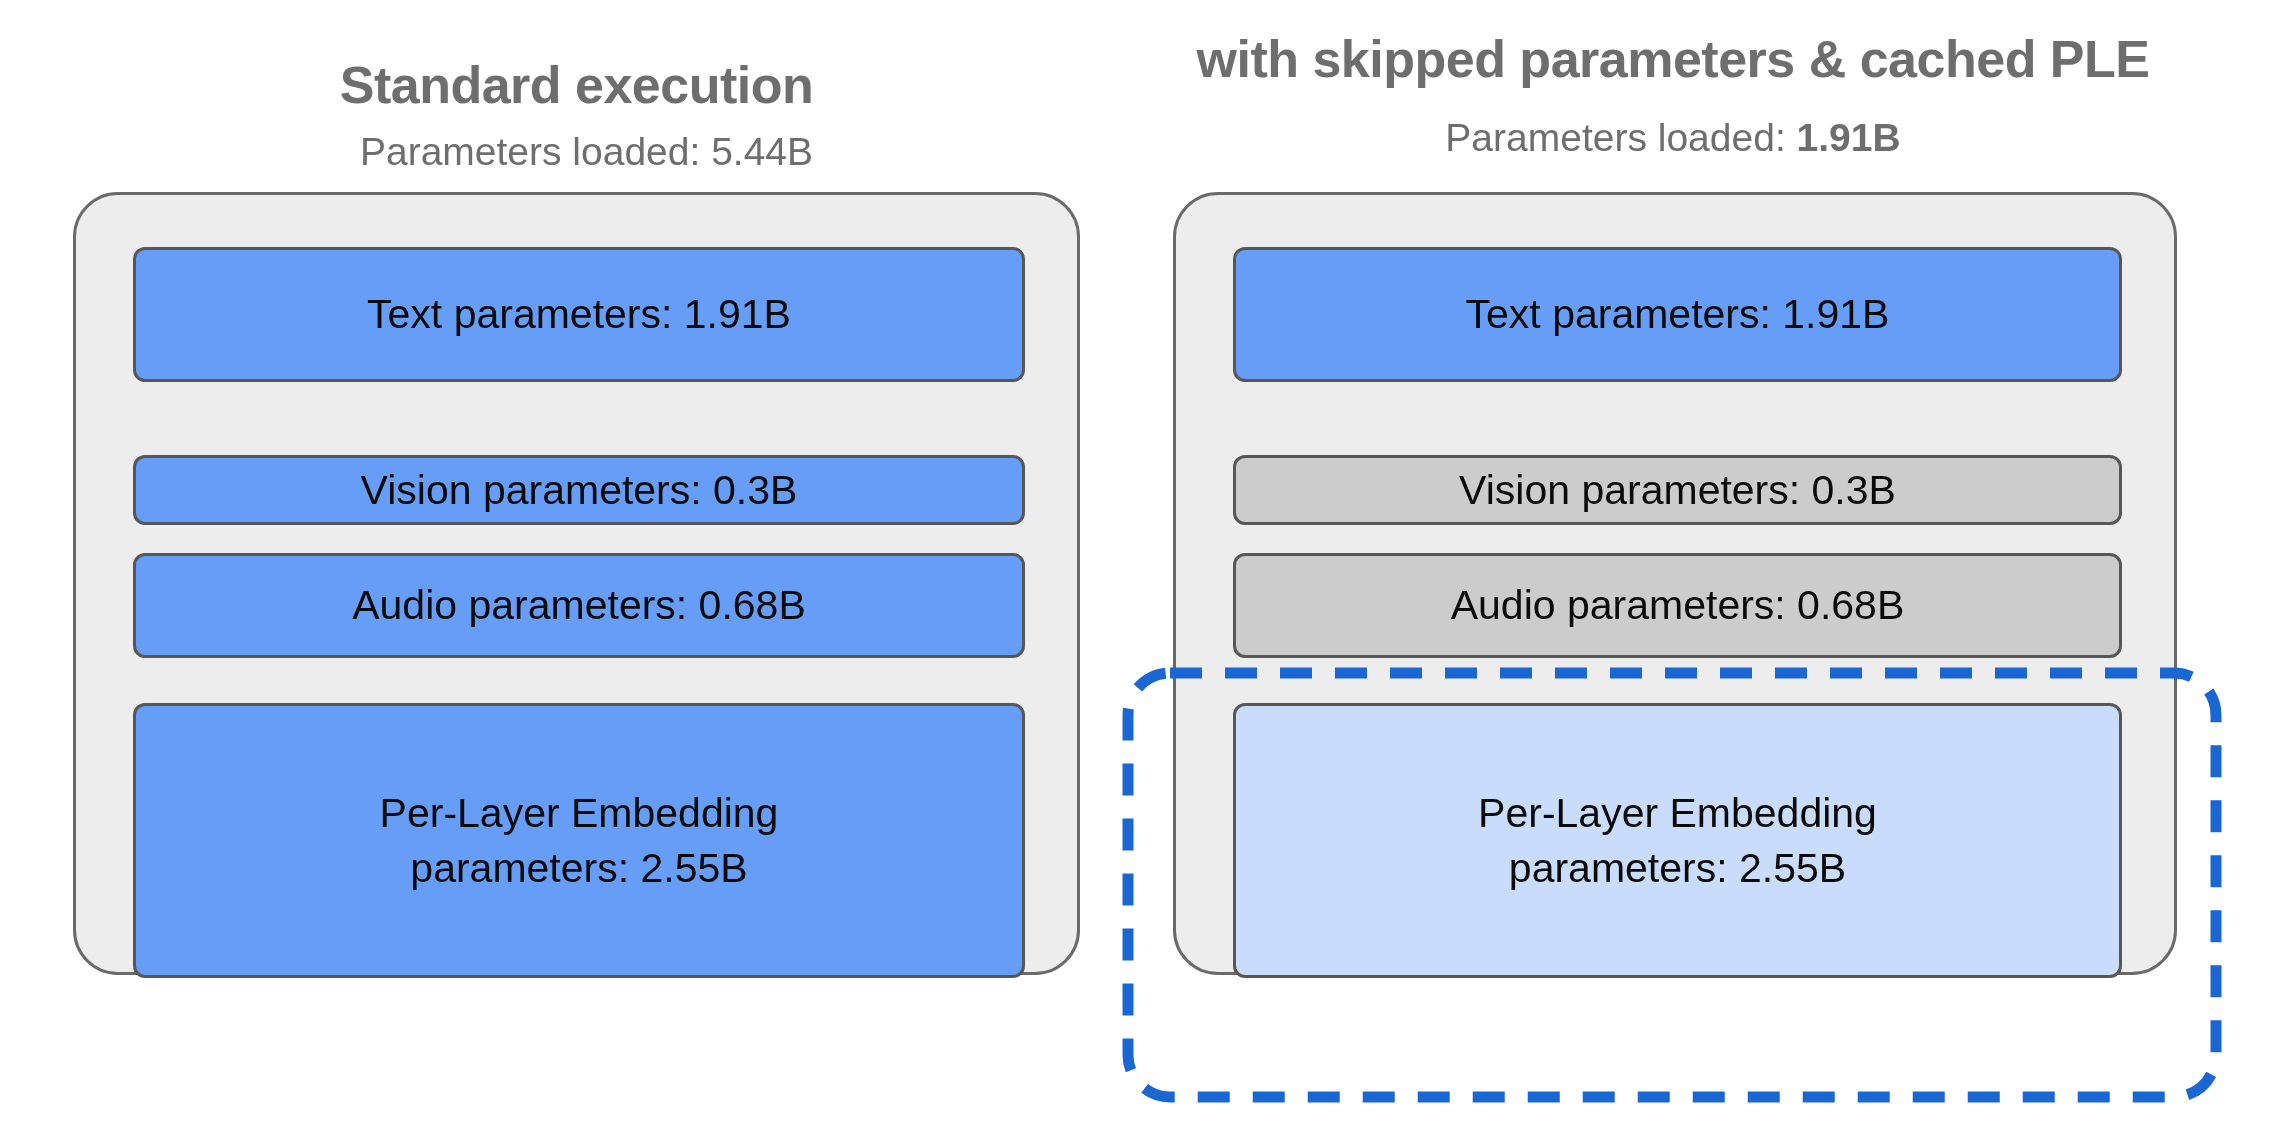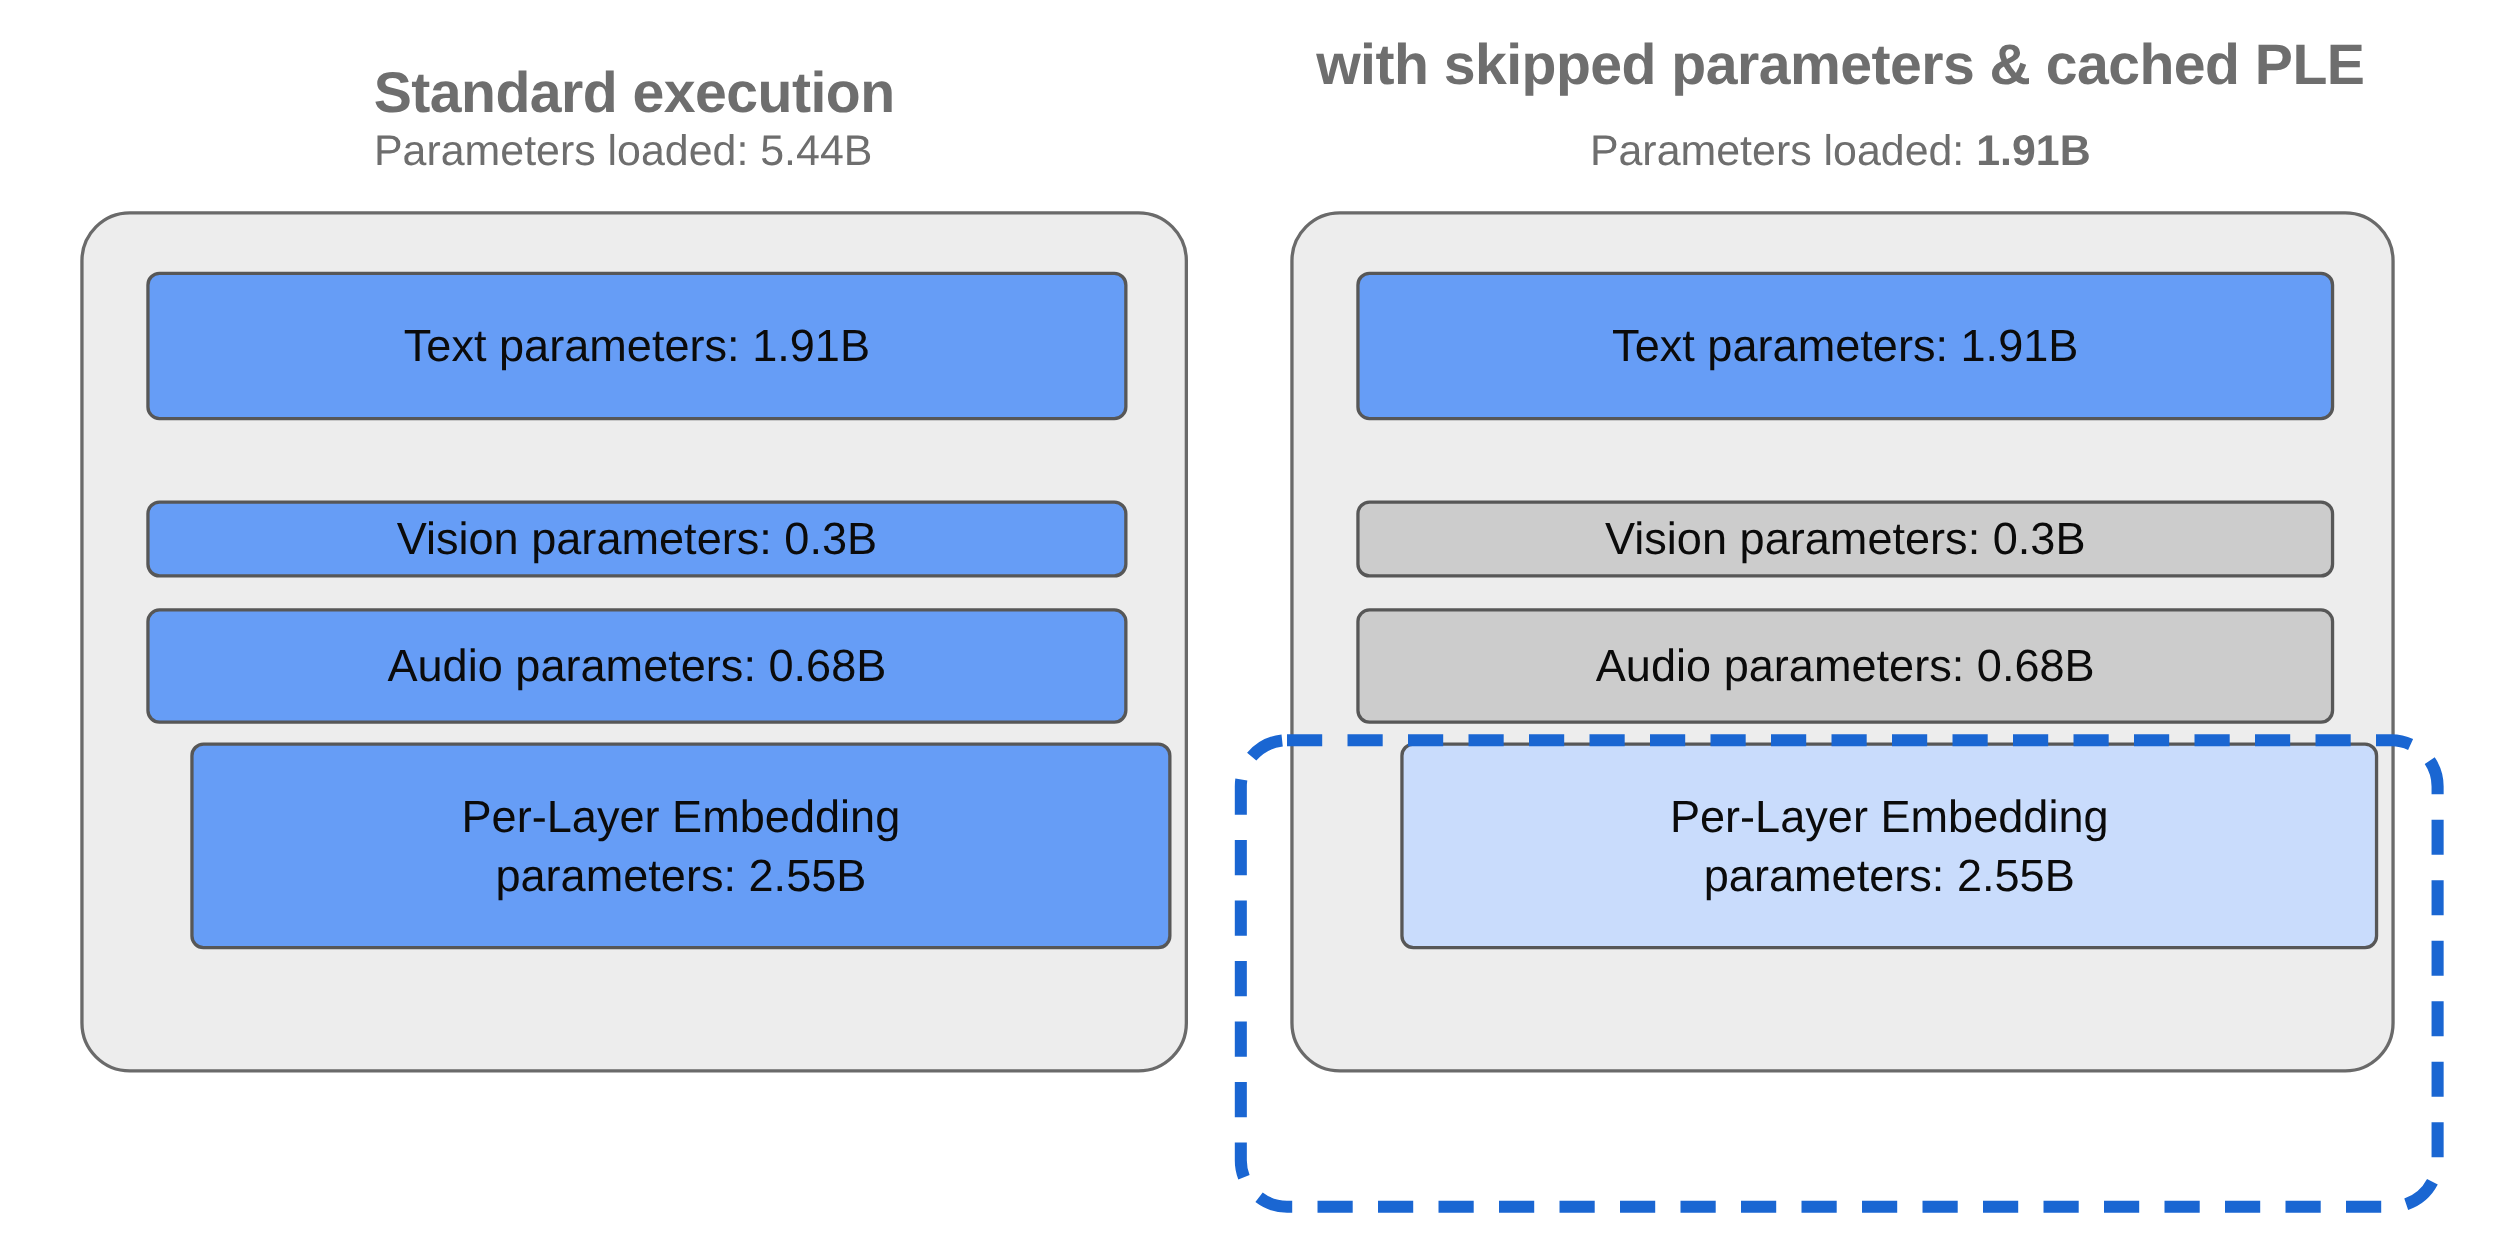--- a/index.html
+++ b/index.html
@@ -67,27 +67,27 @@
     text-align: center;
     font-size: 41px;
     color: var(--text-black);
     line-height: 1.32;
     white-space: pre-line;
   }
   
   .row-text   { top: 52px;  height: 135px; }
   .row-vision { top: 260px; height: 70px;  }
   .row-audio  { top: 358px; height: 105px; }
-  .row-ple    { top: 480px; height: 188px; margin-left: 40px; }
+  .row-ple    { top: 508px; height: 275px; }
 
   
   .left  .container-box { left: 73px;  width: 1007px; }
   .left  .param-box     { left: 57px;  width: 892px;  }
   .title-left    { left: 73px;  width: 1007px; margin-top: 26px; }
-  .subtitle-left { left: 63px;  width: 1007px; }
+  .subtitle-left { left: 83px;  width: 1007px; margin-top: 14px; }
 
   
   .right .container-box { left: 1173px; width: 1004px; }
   .right .param-box     { left: 57px;   width: 889px;  }
   .title-right    { left: 1128px; width: 1090px; }
   .subtitle-right { left: 1128px; width: 1090px; }
 
   .right .skipped { background: var(--skipped-gray); }
   .right .cached  { background: var(--light-blue); }
 

